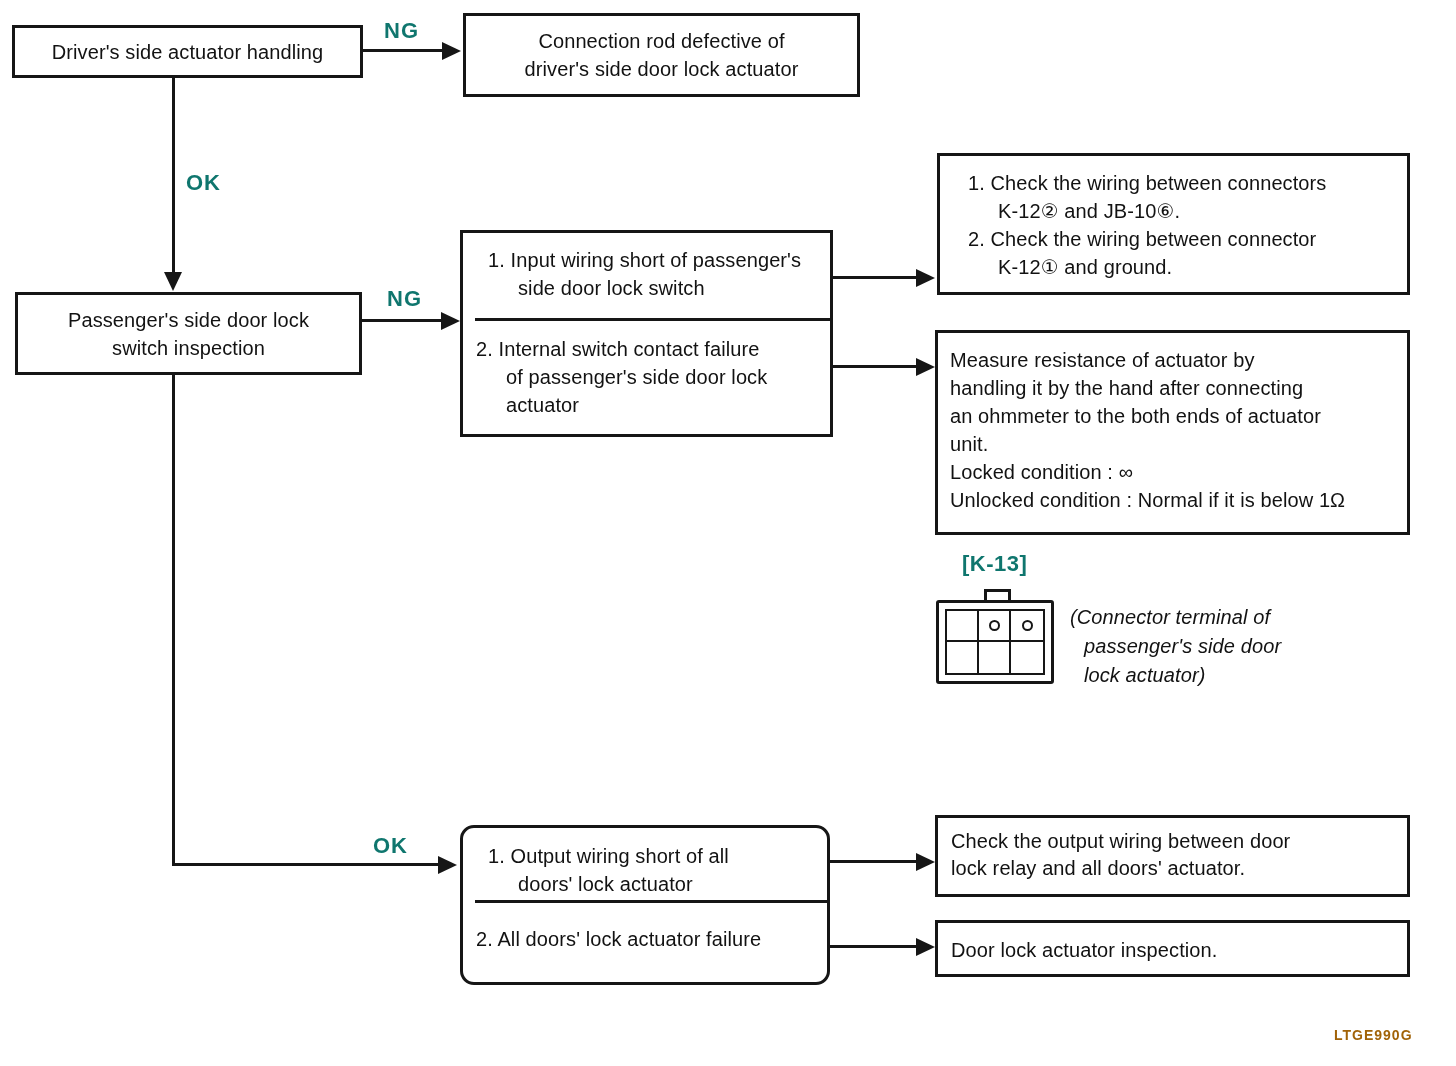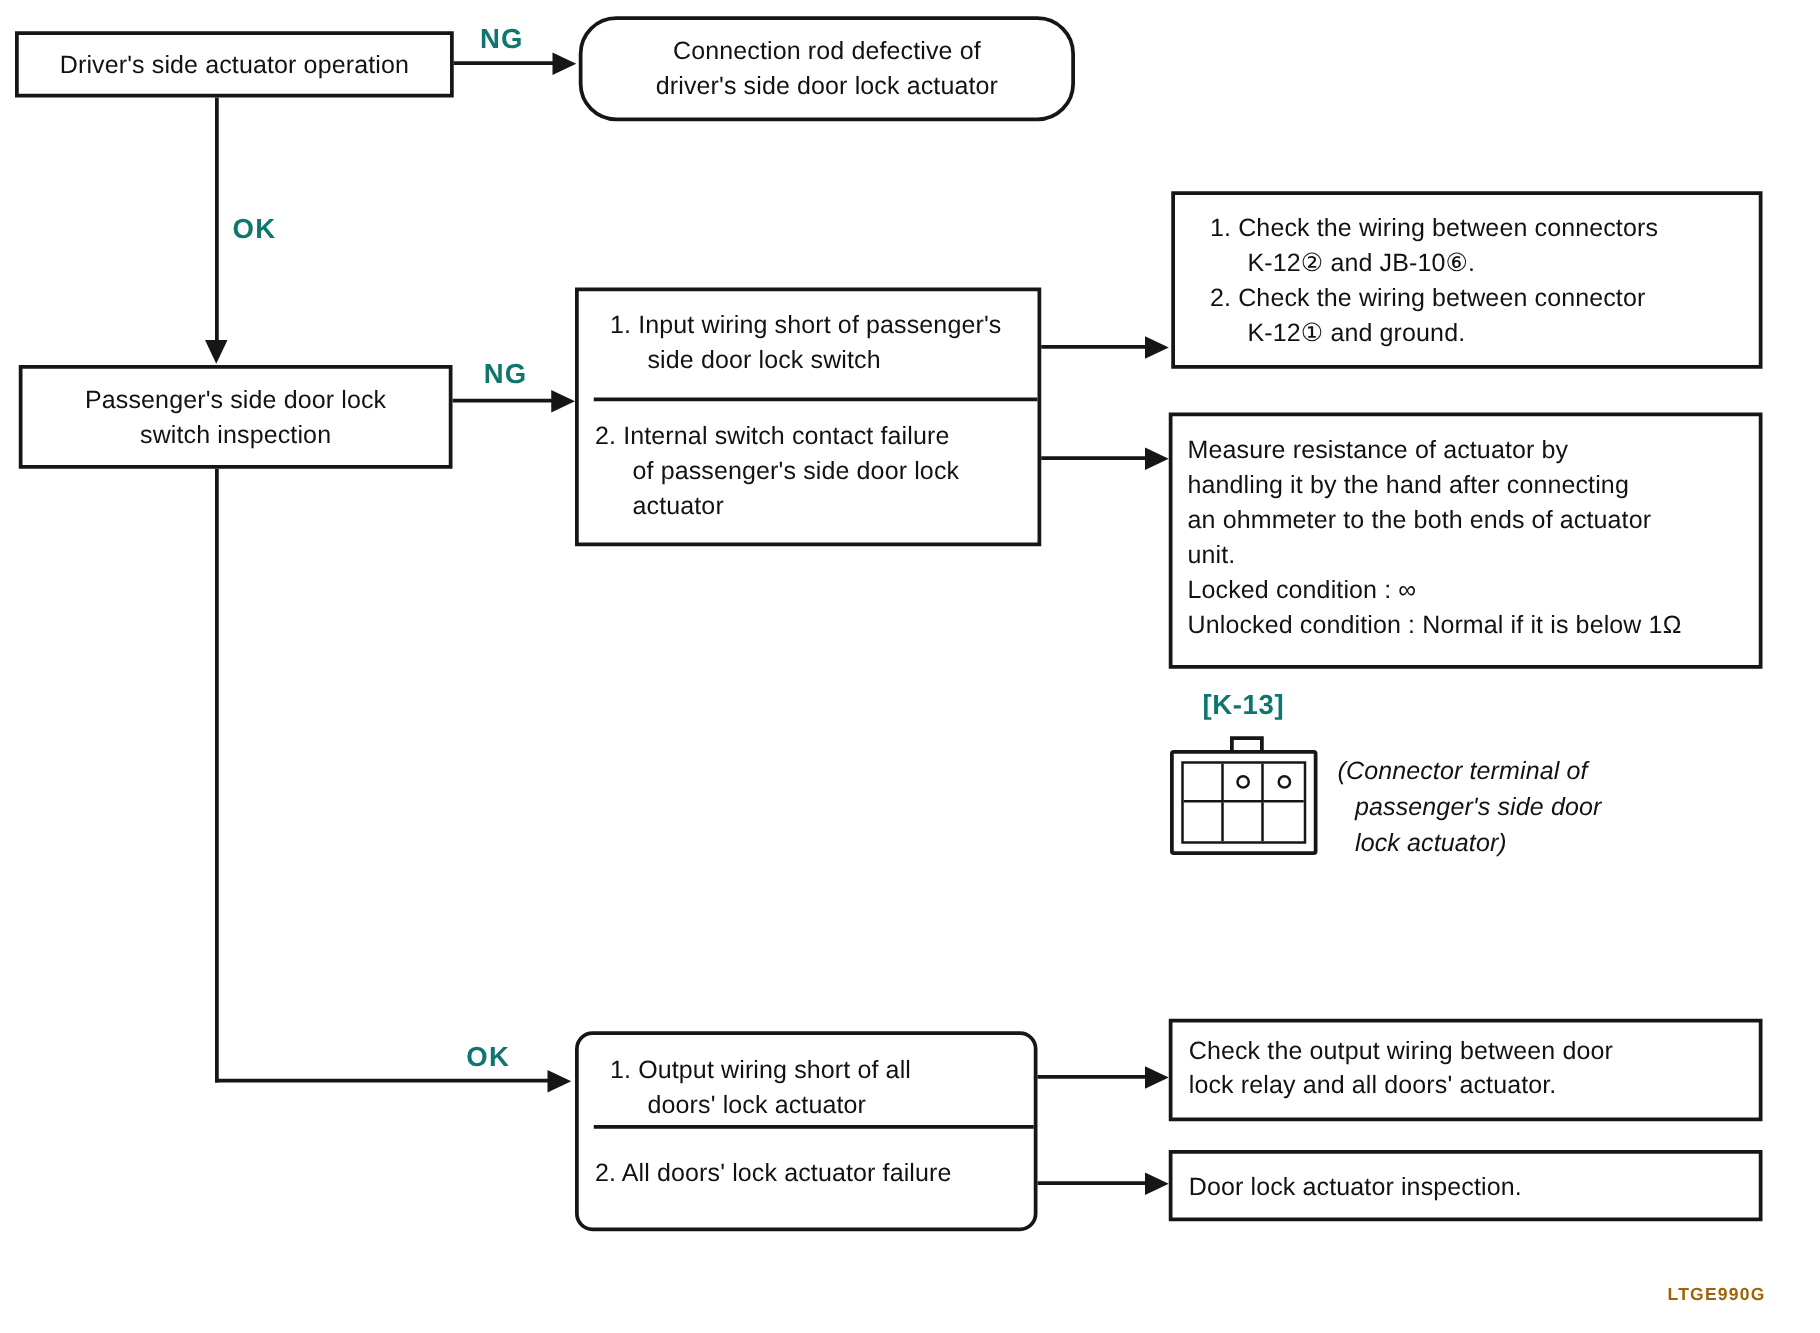--- a/index.html
+++ b/index.html
@@ -85,28 +85,28 @@
     font-size: 14px; letter-spacing: 1px; color: #a16207; font-weight: 600;
   }
   .caption-hang { padding-left: 14px; text-indent: -14px; }
 </style>
 </head>
 <body>
 
 <div id="page">
 
   <div class="box center" style="left:12px; top:25px; width:351px; height:53px;">
-    <div class="txt">Driver's side actuator operation</div>
+    <div class="txt">Driver's side actuator handling</div>
   </div>
 
   <div class="edge-label" style="left:384px; top:18px;">NG</div>
   <div class="hline" style="left:363px; top:49px; width:82px;"></div>
   <div class="ah-right" style="left:442px; top:42px;"></div>
 
-  <div class="box center" style="left:463px; top:13px; width:397px; height:84px;border-radius:30px;">
+  <div class="box center" style="left:463px; top:13px; width:397px; height:84px;">
     <div class="txt">Connection rod defective of
 driver's side door lock actuator</div>
   </div>
 
   <div class="vline" style="left:172px; top:78px; height:196px;"></div>
   <div class="ah-down" style="left:164px; top:272px;"></div>
   <div class="edge-label" style="left:186px; top:170px;">OK</div>
 
   <div class="box center" style="left:15px; top:292px; width:347px; height:83px;">
     <div class="txt">Passenger's side door lock

